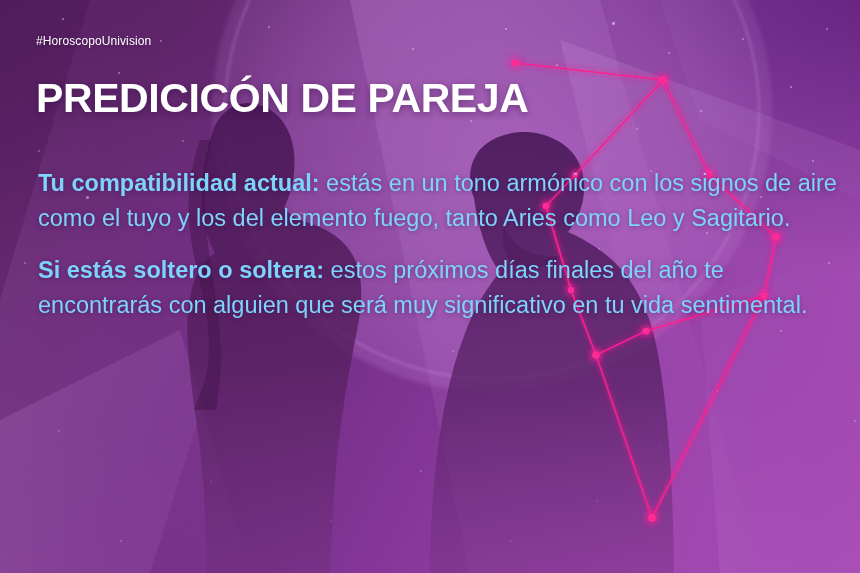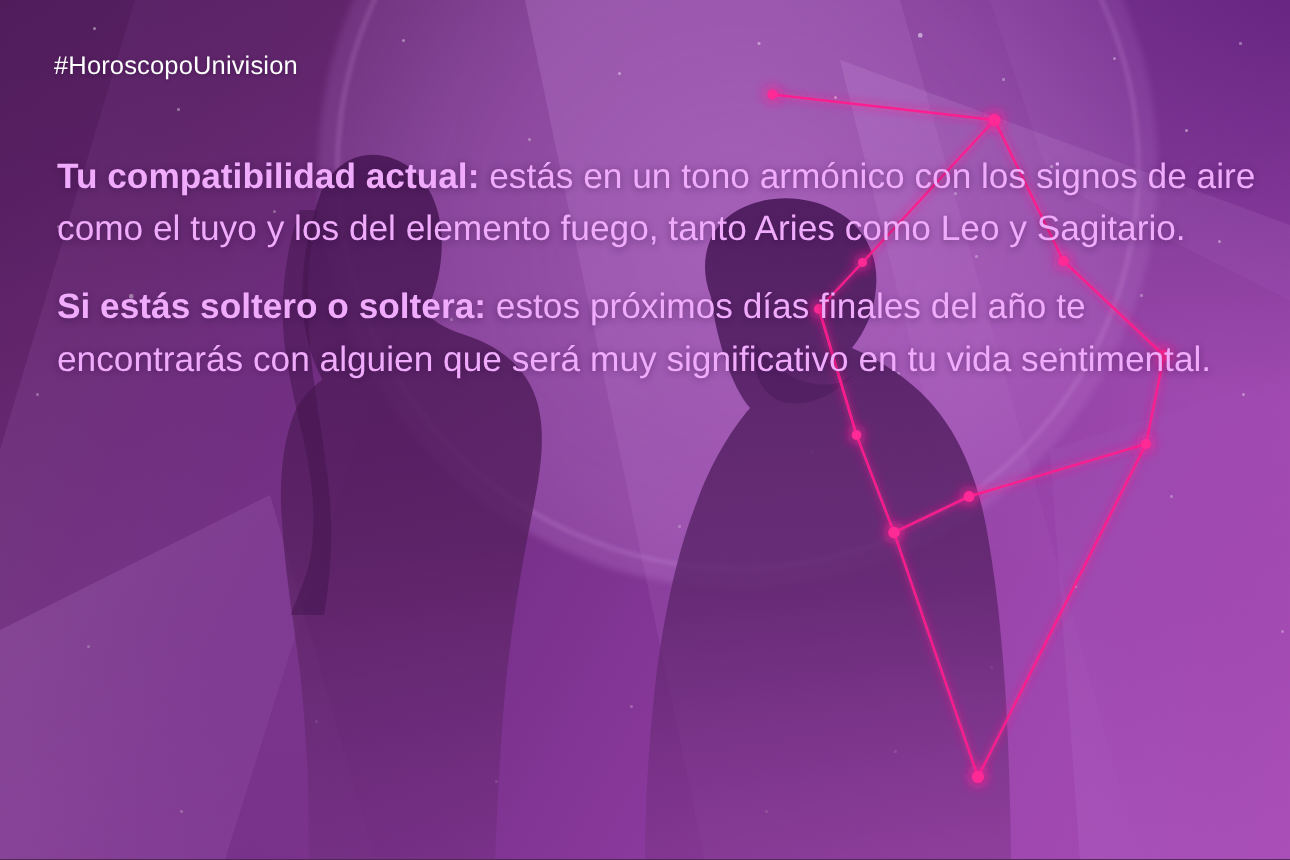--- a/index.html
+++ b/index.html
@@ -112,21 +112,21 @@
 
   
   .content {
     position: absolute;
     inset: 0;
     padding: 30px 34px 0 34px;
   }
 
   .hashtag {
     color: #ffffff;
-    font-size: 17px;
+    font-size: 12px;
     font-weight: 400;
     letter-spacing: 0.1px;
     margin: 4px 0 0 2px;
     text-shadow: 0 1px 3px rgba(40,10,55,0.40);
   }
 
   .title {
     color: #ffffff;
     font-size: 41px;
     line-height: 1.05;
@@ -135,21 +135,21 @@
     margin: 29px 0 0 2px;
     text-shadow: 0 2px 7px rgba(45,12,60,0.45);
   }
 
   .body-block {
     margin: 46px 0 0 4px;
     width: 800px;
   }
 
   .para {
-    color: #f0abfc;
+    color: #7dd3fc;
     font-size: 23.5px;
     line-height: 35px;
     font-weight: 400;
     margin: 0;
     text-shadow: 0 1px 5px rgba(45,12,60,0.42);
   }
   .para + .para { margin-top: 17px; }
   .para .lead {
     font-weight: 700;
   }
@@ -339,20 +339,21 @@
       <circle cx="546" cy="206" r="3.4"></circle>
       <circle cx="575" cy="175" r="3.0"></circle>
       <circle cx="652" cy="518" r="4.0"></circle>
     </g>
   </svg>
 
   <div class="content">
 
     <div class="hashtag">#HoroscopoUnivision</div>
 
+    <h1 class="title">PREDICICÓN DE PAREJA</h1>
 
     <div class="body-block">
 
       <p class="para">
         <span class="lead">Tu compatibilidad actual:</span><span> estás en un tono armónico con los signos de aire como el tuyo y los del elemento fuego, tanto Aries como Leo y Sagitario.</span>
       </p>
 
       <p class="para">
         <span class="lead">Si estás soltero o soltera:</span><span> estos próximos días finales del año te encontrarás con alguien que será muy significativo en tu vida sentimental.</span>
       </p>

